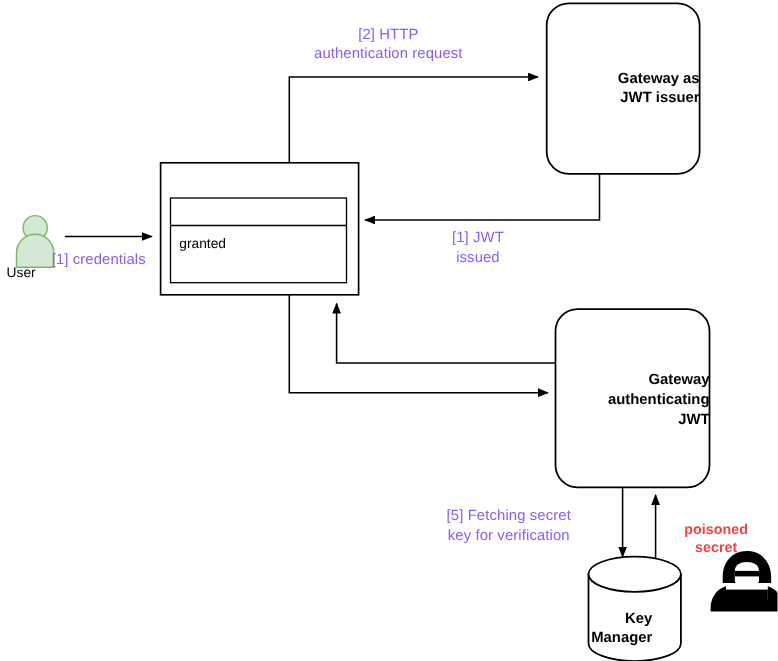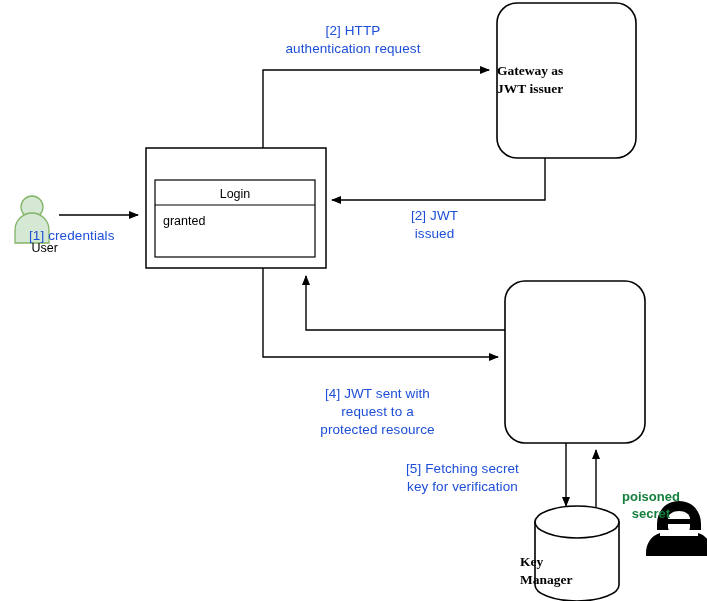--- a/index.html
+++ b/index.html
@@ -22,55 +22,54 @@
     position: absolute;
     left: 0;
     top: 0;
     width: 707px;
     height: 601px;
   }
   .lbl {
     position: absolute;
     font-size: 13.5px;
     line-height: 18px;
-    color: #1d4ed8;
+    color: #8b5cf6;
     text-align: center;
     white-space: pre-line;
     letter-spacing: 0.1px;
   }
   .lbl.left {
     text-align: left;
   }
   .node-title {
     position: absolute;
     font-size: 13.5px;
     line-height: 18px;
     font-weight: bold;
-    text-align: left;
+    text-align: right;
     white-space: pre-line;
-    font-family: Liberation Serif, serif;
   }
   .box-text {
     position: absolute;
     font-size: 12.5px;
     line-height: 16px;
   }
   .red-note {
     position: absolute;
     font-size: 13px;
     line-height: 17px;
     font-weight: bold;
     text-align: center;
     white-space: pre-line;
   }
   .user-caption {
     position: absolute;
     font-size: 12.5px;
     line-height: 15px;
-    text-align: right;
+    text-align: left;
   }
 </style>
 </head>
 <body>
 
 <div id="canvas">
 
   <svg class="layer" viewBox="0 0 707 601">
     <defs>
       <marker id="ah" markerWidth="10" markerHeight="8" refX="9" refY="4" orient="auto" markerUnits="userSpaceOnUse">
@@ -141,43 +140,42 @@
 
       <path d="M660,533 C650,536 646,545 646,553 L646,556 L712,556 L712,553 C712,545 708,536 698,533 L698,545 L660,545 Z" fill="#000000"></path>
 
       <rect x="660" y="536" width="38" height="13" fill="#000000"></rect>
       <rect x="653" y="550" width="52" height="4" fill="#000000"></rect>
     </g>
   </svg>
 
   <div class="user-caption" style="left:6px; top:241px; width:52px;">User</div>
 
-  <div class="box-text" style="left:155px; top:186px; width:160px; text-align:center;">Login</div>
 
   <div class="box-text" style="left:163px; top:213px; width:140px;">granted</div>
 
 
   <div class="node-title" style="left:497px; top:62px; width:139px;">Gateway as
 JWT issuer</div>
 
+  <div class="node-title" style="left:505px; top:336px; width:140px;">Gateway
+authenticating
+JWT</div>
 
-  <div class="node-title" style="left:520px; top:553px; width:62px;">Key Manager</div>
+  <div class="node-title" style="left:531px; top:553px; width:62px;">Key Manager</div>
 
-  <div class="lbl left" style="left:29px; top:227px; width:110px;">[1] credentials</div>
+  <div class="lbl left" style="left:47px; top:227px; width:110px;">[1] credentials</div>
 
   <div class="lbl" style="left:268px; top:22px; width:170px;">[2] HTTP
 authentication request</div>
 
-  <div class="lbl" style="left:382px; top:207px; width:105px;">[2] JWT
+  <div class="lbl" style="left:382px; top:207px; width:105px;">[1] JWT
 issued</div>
 
-  <div class="lbl" style="left:290px; top:385px; width:175px;">[4] JWT sent with
-request to a
-protected resource</div>
 
   <div class="lbl" style="left:380px; top:460px; width:165px;">[5] Fetching secret
 key for verification</div>
 
 
-  <div class="red-note" style="left:606px; top:488px; width:90px; color:#15803d;">poisoned
+  <div class="red-note" style="left:606px; top:472px; width:90px; color:#ef4444;">poisoned
 secret</div>
 
 </div>
 
 </body></html>

